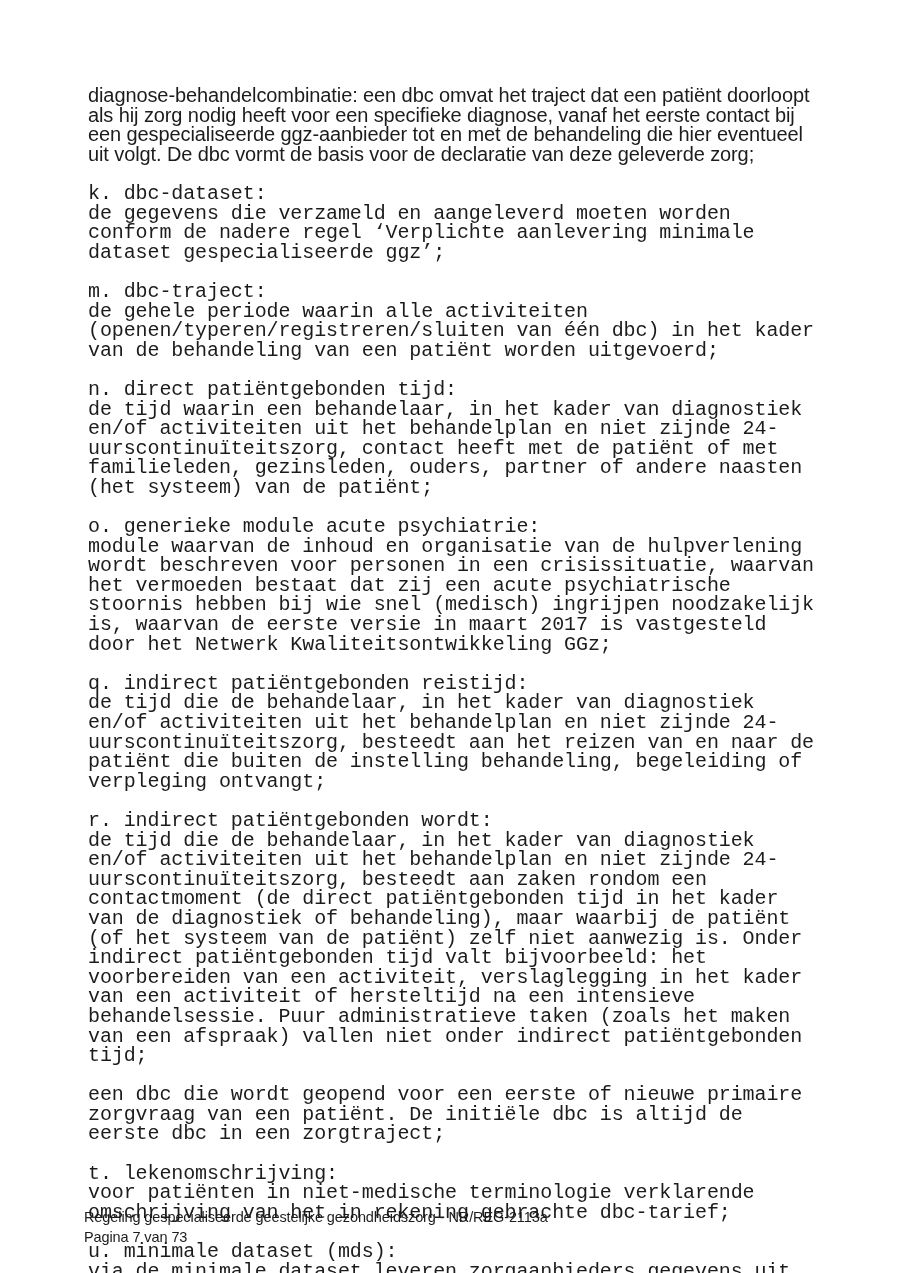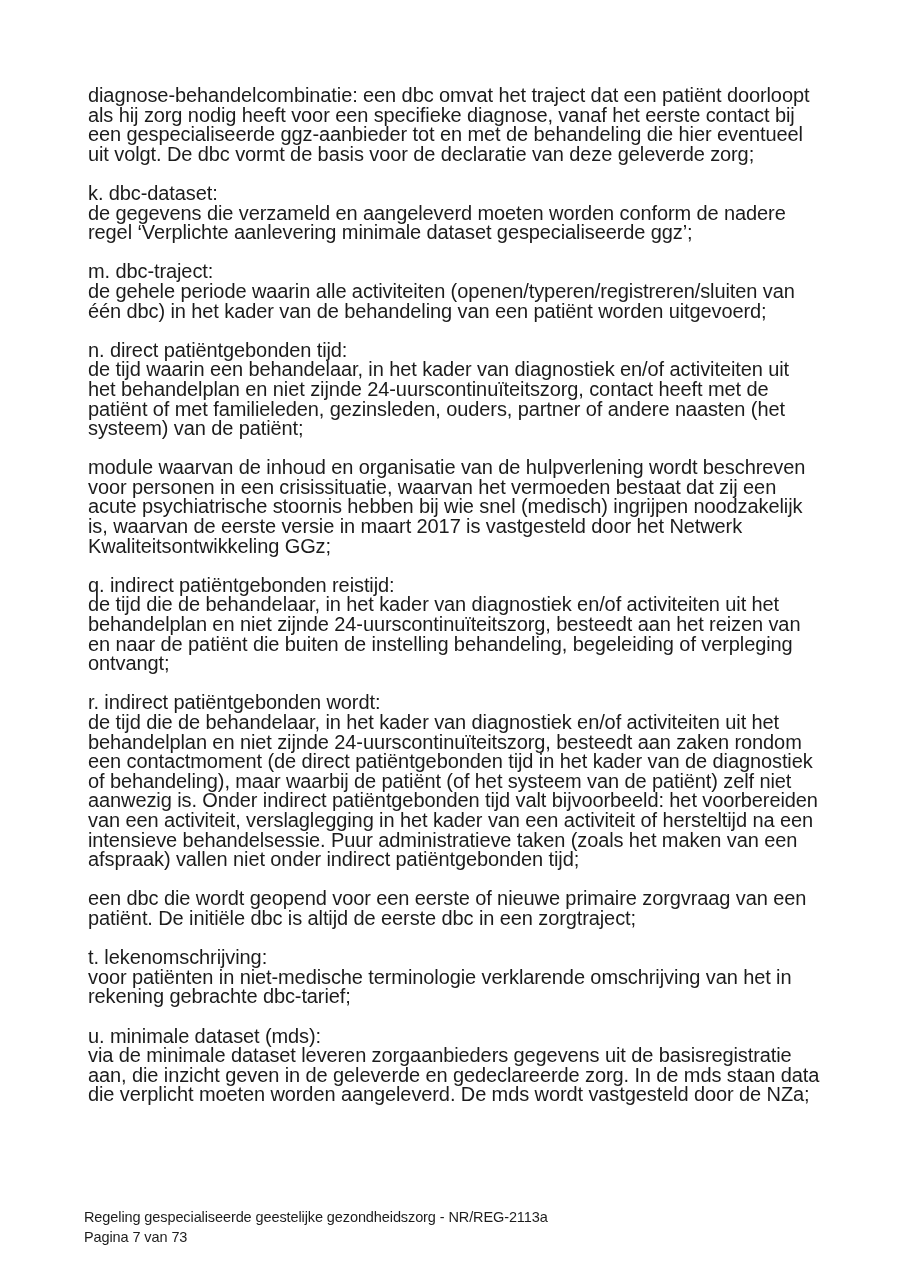--- a/index.html
+++ b/index.html
@@ -20,20 +20,21 @@
     position: absolute;
     left: 88px;
     top: 86px;
     width: 734px;
     font-size: 20px;
     line-height: 19.6px;
     letter-spacing: -0.1px;
   }
   .entry + .entry {
     margin-top: 19.6px;
+    font-family: Liberation Mono, monospace;
   }
   .entry-label, .entry-text {
     white-space: normal;
   }
   .footer {
     position: absolute;
     left: 84px;
     right: 78px;
     top: 1208px;
     display: flex;
@@ -67,20 +68,21 @@
         <div class="entry-label">m. dbc-traject:</div>
         <div class="entry-text">de gehele periode waarin alle activiteiten (openen/typeren/registreren/sluiten van één dbc) in het kader van de behandeling van een patiënt worden uitgevoerd;</div>
       </section>
 
       <section class="entry">
         <div class="entry-label">n. direct patiëntgebonden tijd:</div>
         <div class="entry-text">de tijd waarin een behandelaar, in het kader van diagnostiek en/of activiteiten uit het behandelplan en niet zijnde 24-uurscontinuïteitszorg, contact heeft met de patiënt of met familieleden, gezinsleden, ouders, partner of andere naasten (het systeem) van de patiënt;</div>
       </section>
 
       <section class="entry">
+        <div class="entry-label">o. generieke module acute psychiatrie:</div>
         <div class="entry-text">module waarvan de inhoud en organisatie van de hulpverlening wordt beschreven voor personen in een crisissituatie, waarvan het vermoeden bestaat dat zij een acute psychiatrische stoornis hebben bij wie snel (medisch) ingrijpen noodzakelijk is, waarvan de eerste versie in maart 2017 is vastgesteld door het Netwerk Kwaliteitsontwikkeling GGz;</div>
       </section>
 
 
       <section class="entry">
         <div class="entry-label">q. indirect patiëntgebonden reistijd:</div>
         <div class="entry-text">de tijd die de behandelaar, in het kader van diagnostiek en/of activiteiten uit het behandelplan en niet zijnde 24-uurscontinuïteitszorg, besteedt aan het reizen van en naar de patiënt die buiten de instelling behandeling, begeleiding of verpleging ontvangt;</div>
       </section>
 
       <section class="entry">

